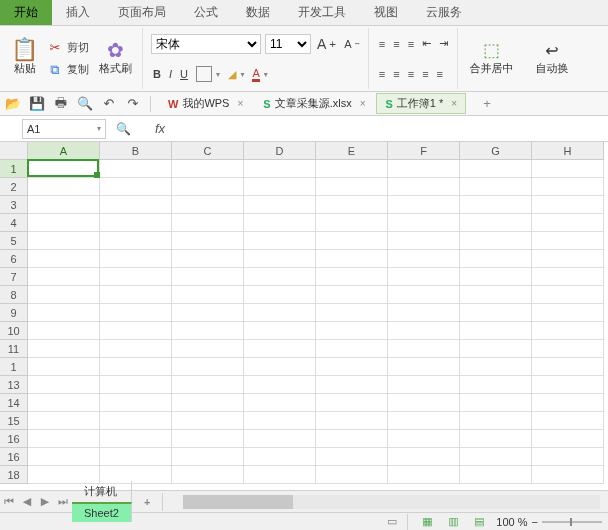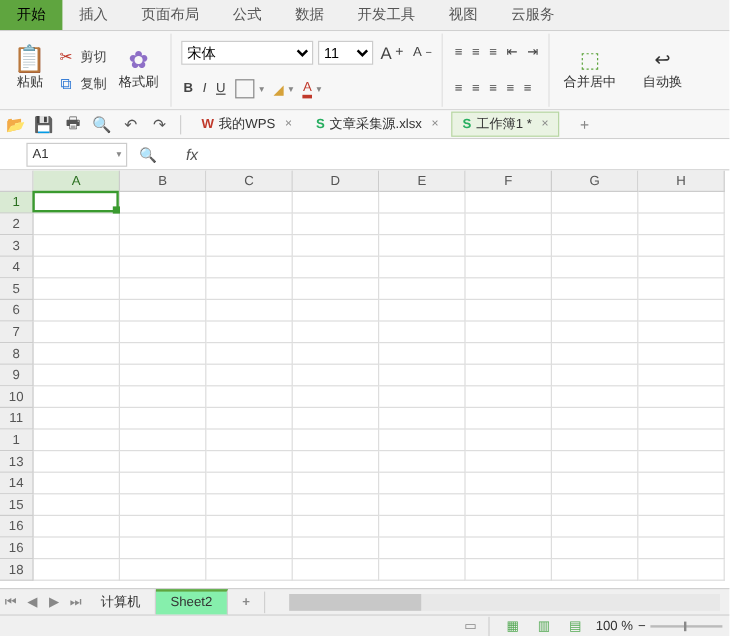--- a/index.html
+++ b/index.html
@@ -415,21 +415,21 @@
   <div class="selbox" id="selbox" style="left: 27px; top: 17px; width: 72px; height: 18px;">
       <div class="selhandle"></div>
     </div>
 </div>
 
 <div class="sheetbar">
   <span class="navbtn">⏮</span>
   <span class="navbtn">◀</span>
   <span class="navbtn">▶</span>
   <span class="navbtn">⏭</span>
-  <div id="sheettabs" style="display:flex;">
+  <div id="sheettabs" style="display:flex;flex-direction:column;">
       <div class="stab">计算机</div>
       <div class="stab active">Sheet2</div>
     </div>
   <span class="stab" style="font-weight:bold;color:#888;">+</span>
   <div class="hscroll">
       <div class="thumb"></div>
     </div>
 </div>
 
 <div class="status">

